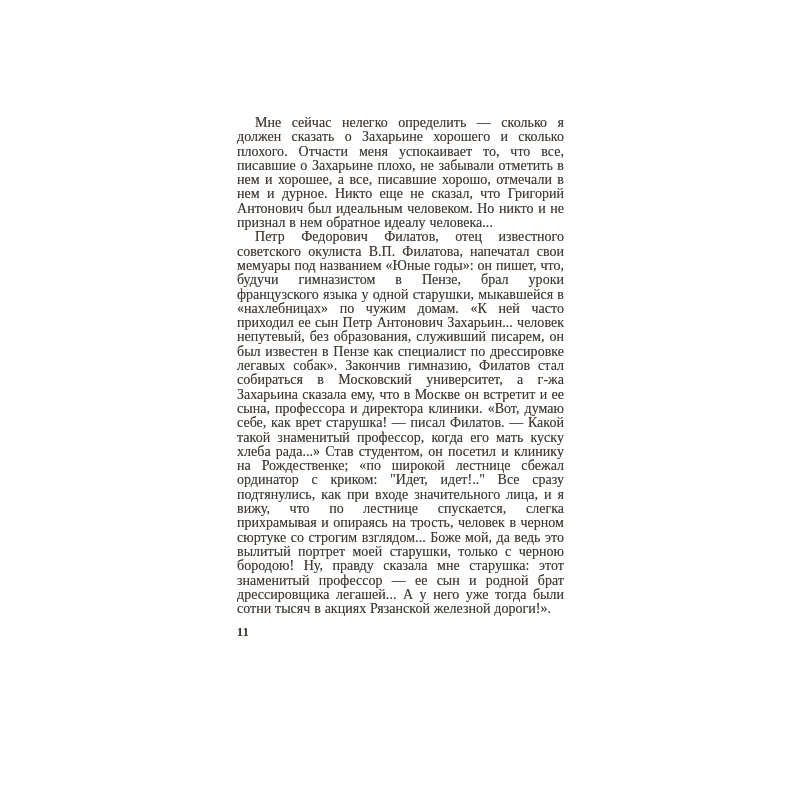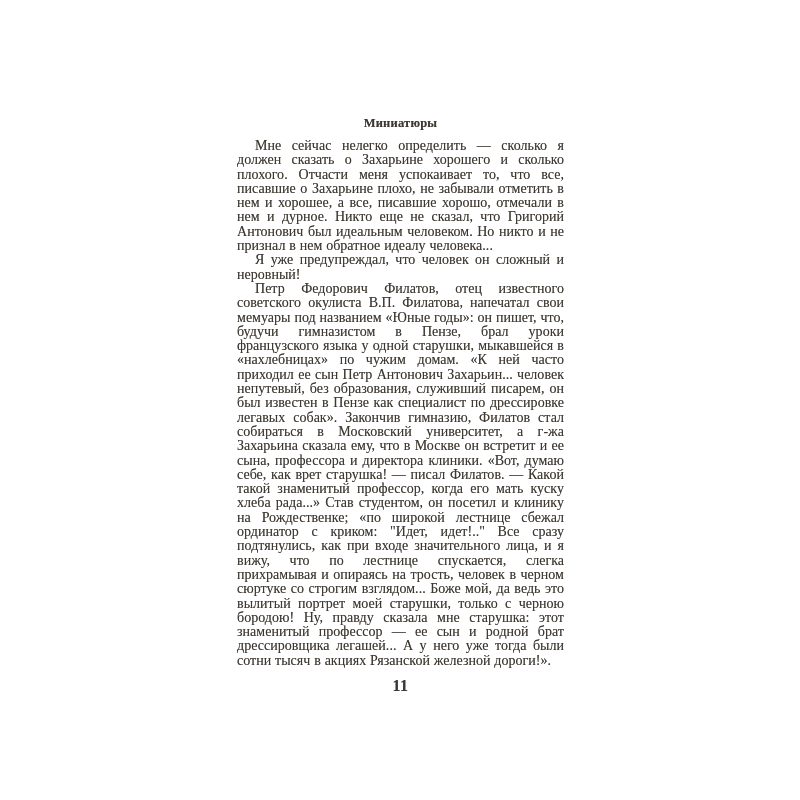--- a/index.html
+++ b/index.html
@@ -36,32 +36,30 @@
     margin: 0;
     font-size: 14px;
     line-height: 14.3px;
     text-align: justify;
     text-indent: 18px;
     letter-spacing: 0.02px;
     word-spacing: 0.3px;
     text-shadow: 0 0 0.4px rgba(62,56,49,0.5);
   }
   .page-number {
-    text-align: center;
+    text-align: left;
     font-weight: bold;
-    font-size: 16px;
+    font-size: 12px;
     margin-top: 9px;
     letter-spacing: 0.5px;
     text-shadow: 0 0 0.4px rgba(62,56,49,0.55);
   }
 </style>
 </head>
 <body>
 
 <div class="canvas">
   <div class="text-block">
-    <div class="running-head">Миниатюры</div>
     <p class="para">Мне сейчас нелегко определить — сколько я должен сказать о Захарьине хорошего и сколько плохого. Отчасти меня успокаивает то, что все, писавшие о Захарьине плохо, не забывали отметить в нем и хорошее, а все, писавшие хорошо, отмечали в нем и дурное. Никто еще не сказал, что Григорий Антонович был идеальным человеком. Но никто и не признал в нем обратное идеалу человека...</p>
-    <p class="para">Я уже предупреждал, что человек он сложный и неровный!</p>
     <p class="para">Петр Федорович Филатов, отец известного советского окулиста В.П. Филатова, напечатал свои мемуары под названием «Юные годы»: он пишет, что, будучи гимназистом в Пензе, брал уроки французского языка у одной старушки, мыкавшейся в «нахлебницах» по чужим домам. «К ней часто приходил ее сын Петр Антонович Захарьин... человек непутевый, без образования, служивший писарем, он был известен в Пензе как специалист по дрессировке легавых собак». Закончив гимназию, Филатов стал собираться в Московский университет, а г-жа Захарьина сказала ему, что в Москве он встретит и ее сына, профессора и директора клиники. «Вот, думаю себе, как врет старушка! — писал Филатов. — Какой такой знаменитый профессор, когда его мать куску хлеба рада...» Став студентом, он посетил и клинику на Рождественке; «по широкой лестнице сбежал ординатор с криком: "Идет, идет!.." Все сразу подтянулись, как при входе значительного лица, и я вижу, что по лестнице спускается, слегка прихрамывая и опираясь на трость, человек в черном сюртуке со строгим взглядом... Боже мой, да ведь это вылитый портрет моей старушки, только с черною бородою! Ну, правду сказала мне старушка: этот знаменитый профессор — ее сын и родной брат дрессировщика легашей... А у него уже тогда были сотни тысяч в акциях Рязанской железной дороги!».</p>
     <div class="page-number">11</div>
   </div>
 </div>
 
 </body></html>

